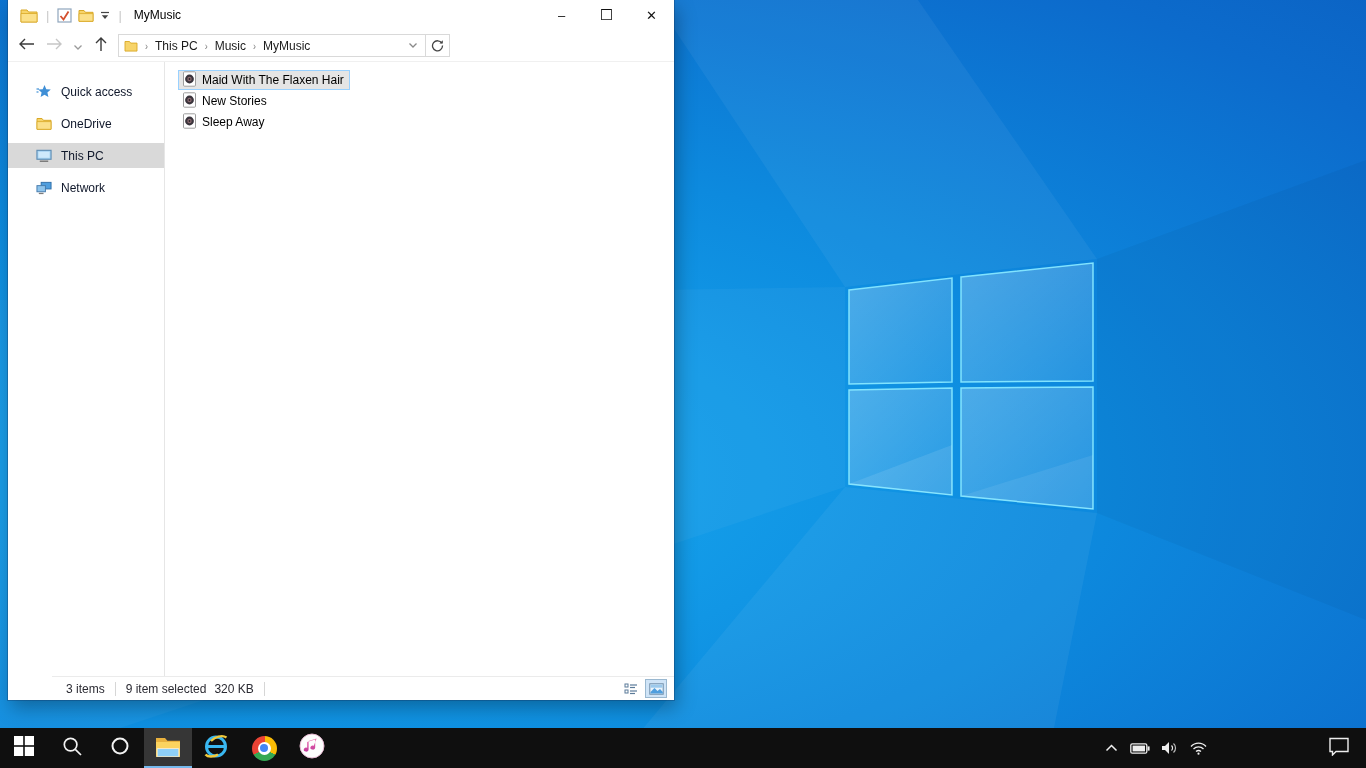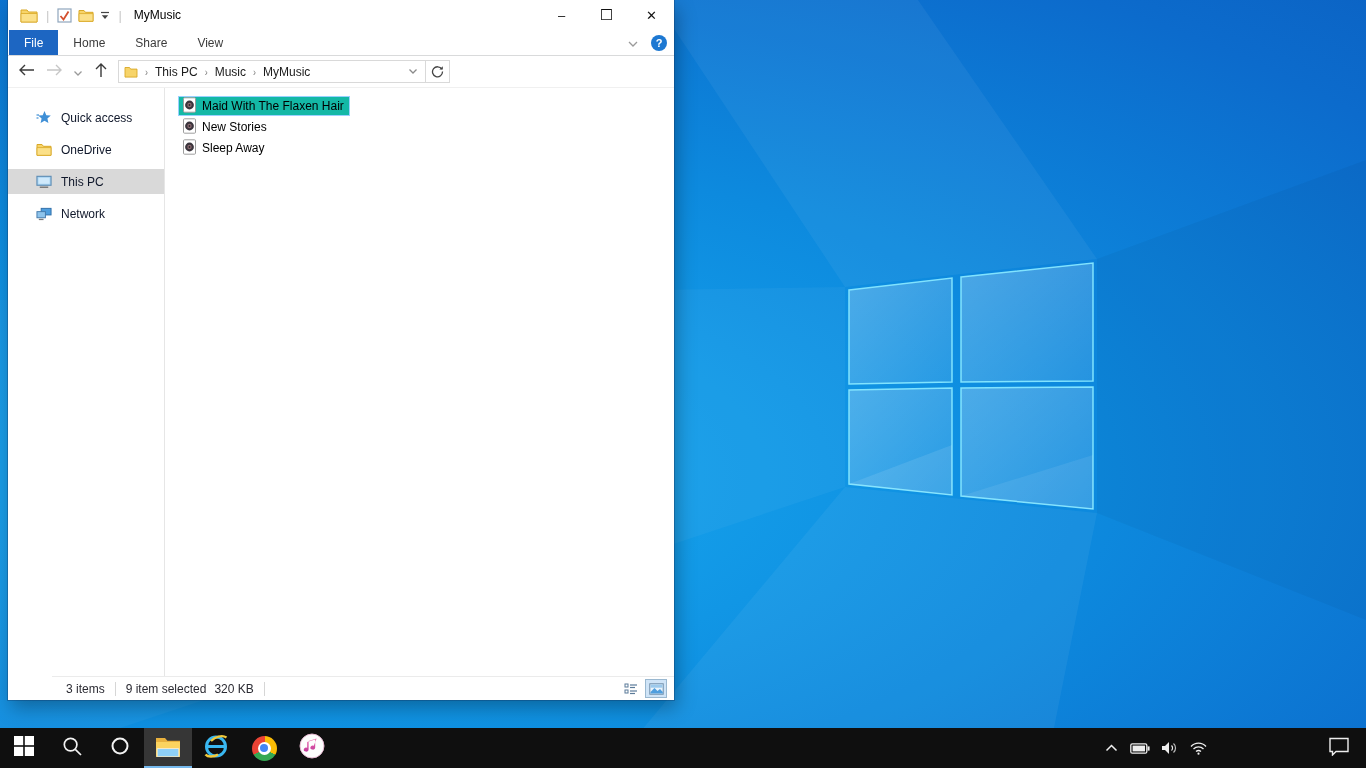--- a/index.html
+++ b/index.html
@@ -66,21 +66,21 @@
   .side-item { height:25px; display:flex; align-items:center; gap:9px;
     padding-left:28px; font-size:12px; color:#0f172a; margin-bottom:7px; }
   .side-item.selected { background:#d9d9d9; }
   .side-ic { width:16px; height:16px; display:flex; align-items:center;
     justify-content:center; }
 
   .filearea { flex:1; padding:8px 0 0 13px; }
   .file-row { display:flex; width:max-content; align-items:center; gap:5px;
     height:20px; padding:0 5px 0 3px; font-size:12px; color:#000;
     border:1px solid transparent; margin-bottom:1px; }
-  .file-row.selected { background:#14b8a6; border-color:#99d1ff; }
+  .file-row.selected { background:#e5e5e5; border-color:#99d1ff; }
 
   .statusbar { height:24px; flex:0 0 24px; border-top:1px solid #ebebeb;
     display:flex; align-items:center; font-size:12px; color:#2b2b33;
     padding-left:14px; position:relative;margin-left:44px; }
   .st-sep { width:1px; height:14px; background:#d6d6d6; margin:0 10px; }
   .st-size { margin-left:8px; }
   .view-btns { position:absolute; right:7px; top:2px; display:flex; gap:3px; }
   .view-btn { width:22px; height:19px; display:flex; align-items:center;
     justify-content:center; border:1px solid transparent; }
   .view-btn.active { background:#cfe4f7; border-color:#9ab8d0; }
@@ -166,34 +166,20 @@
     </span>
     <span class="qat-sep">|</span>
     <span class="win-title">MyMusic</span>
     <div class="win-controls">
       <div class="win-btn">–</div>
       <div class="win-btn max">☐</div>
       <div class="win-btn">✕</div>
     </div>
   </div>
 
-  <div class="tabbar">
-    <div class="tab active">File</div>
-    <div class="tab">Home</div>
-    <div class="tab">Share</div>
-    <div class="tab">View</div>
-    <div class="ribbon-right">
-      <span>
-        <svg width="12" height="8" viewBox="0 0 12 8">
-          <polyline points="2,2 6,6 10,2" fill="none" stroke="#9a9a9a" stroke-width="1.3"></polyline>
-        </svg>
-      </span>
-      <span class="help-circle">?</span>
-    </div>
-  </div>
 
   <div class="addressrow">
     <div class="nav-btns">
       <span>
         <svg width="17" height="14" viewBox="0 0 17 14">
           <path d="M16,7 H2 M7,2 L2,7 L7,12" fill="none" stroke="#3a3a3a" stroke-width="1.4"></path>
         </svg>
       </span>
       <span>
         <svg width="17" height="14" viewBox="0 0 17 14">

